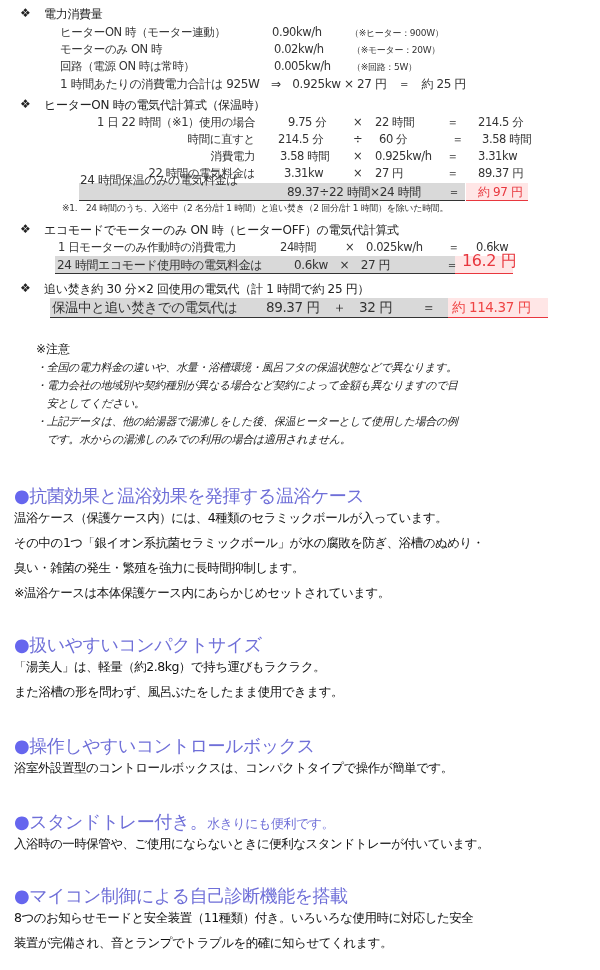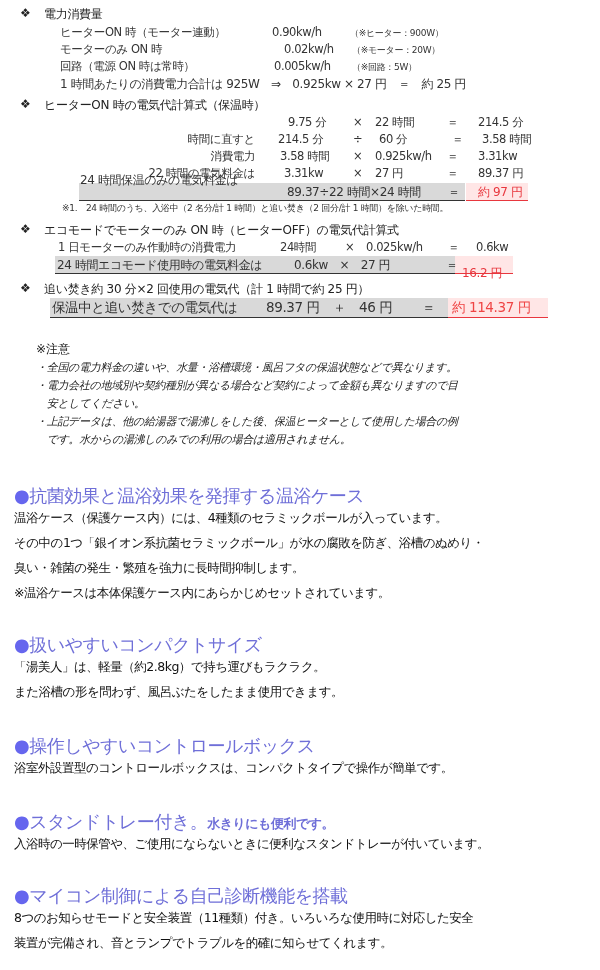--- a/index.html
+++ b/index.html
@@ -12,48 +12,49 @@
   .t10 { font-size: 9px; color: #333; letter-spacing: -0.3px; }
   .hl { position: absolute; background: #d9d9d9; height: 17px; }
   .hl-line { position: absolute; border-bottom: 1.5px solid #333; }
   .red { color: #e8373e; }
   .redbg { position: absolute; background: #ffe6e6; height: 17px; }
   .red-line { position: absolute; border-bottom: 1.5px solid #e8373e; }
   .note-title { font-size: 12px; color: #222; }
   .note { font-size: 11px; color: #222; letter-spacing: -0.3px; font-style: italic; }
   .feat-title { font-size: 18px; color: #6f6fd8; letter-spacing: -0.5px; text-align: center; }
   .feat-title .dot { color: #6666ee; }
-  .feat-title .small { font-size: 13px; font-weight: bold; }
+  .feat-title .small { font-size: 13px; }
   .feat-body { font-size: 12.5px; color: #111; letter-spacing: -0.5px; }
   .r { text-align: right; }
 </style>
 </head>
 <body>
 
 <span class="abs diamond" style="left:20px;top:6px">❖</span>
 <span class="abs sec-title" style="left:44px;top:6px">電力消費量</span>
 
 <span class="abs t11" style="left:60px;top:25px">ヒーターON 時（モーター連動）</span>
 <span class="abs t11" style="left:272px;top:25px">0.90kw/h</span>
 <span class="abs t10" style="left:350px;top:27px">（※ヒーター：900W）</span>
 
 <span class="abs t11" style="left:60px;top:42px">モーターのみ ON 時</span>
-<span class="abs t11" style="left:284px;top:42px">0.02kw/h</span>
+<span class="abs t11" style="left:274px;top:42px">0.02kw/h</span>
 <span class="abs t10" style="left:352px;top:44px">（※モーター：20W）</span>
 
 <span class="abs t11" style="left:60px;top:59px">回路（電源 ON 時は常時）</span>
 <span class="abs t11" style="left:274px;top:59px">0.005kw/h</span>
 <span class="abs t10" style="left:352px;top:61px">（※回路：5W）</span>
 
 <span class="abs t11" style="left:60px;top:76px;font-size:12px">1 時間あたりの消費電力合計は 925W　⇒　0.925kw × 27 円　＝　約 25 円</span>
 
 <span class="abs diamond" style="left:20px;top:97px">❖</span>
 <span class="abs sec-title" style="left:44px;top:97px">ヒーターON 時の電気代計算式（保温時）</span>
 
 <div class="abs" style="left:0;top:115px;width:600px;height:70px">
+  <span class="abs t11 r" style="right:345px;top:0px">1 日 22 時間（※1）使用の場合</span>
   <span class="abs t11" style="left:288px;top:0px">9.75 分</span>
   <span class="abs t11" style="left:353px;top:0px">×</span>
   <span class="abs t11" style="left:375px;top:0px">22 時間</span>
   <span class="abs t11" style="left:447px;top:0px">＝</span>
   <span class="abs t11" style="left:478px;top:0px">214.5 分</span>
 
   <span class="abs t11 r" style="right:345px;top:17px">時間に直すと</span>
   <span class="abs t11" style="left:278px;top:17px">214.5 分</span>
   <span class="abs t11" style="left:353px;top:17px">÷</span>
   <span class="abs t11" style="left:379px;top:17px">60 分</span>
@@ -96,31 +97,31 @@
 <span class="abs t11" style="left:448px;top:240px">＝</span>
 <span class="abs t11" style="left:476px;top:240px">0.6kw</span>
 
 <div class="hl" style="left:55px;top:256px;width:400px"></div>
 <div class="redbg" style="left:455px;top:256px;width:58px"></div>
 <div class="hl-line" style="left:55px;top:256px;width:400px;height:17px"></div>
 <div class="red-line" style="left:455px;top:256px;width:58px;height:17px"></div>
 <span class="abs t11" style="left:57px;top:257px;font-size:12px">24 時間エコモード使用時の電気料金は</span>
 <span class="abs t11" style="left:294px;top:257px;font-size:12px">0.6kw　×　27 円</span>
 <span class="abs t11" style="left:446px;top:257px;font-size:12px">＝</span>
-<span class="abs t11" style="left:462px;top:265px;font-size:12px;color:#e8373e">16.2 円</span>
+<span class="abs t11" style="left:462px;top:251px;font-size:16px;color:#e8373e">16.2 円</span>
 
 <span class="abs diamond" style="left:20px;top:281px">❖</span>
 <span class="abs sec-title" style="left:44px;top:281px">追い焚き約 30 分×2 回使用の電気代（計 1 時間で約 25 円）</span>
 
 <div class="hl" style="left:50px;top:298px;width:398px;height:19px"></div>
 <div class="redbg" style="left:448px;top:298px;width:100px;height:19px"></div>
 <div class="hl-line" style="left:50px;top:298px;width:398px;height:19px"></div>
 <div class="red-line" style="left:448px;top:298px;width:100px;height:19px"></div>
 <span class="abs t11" style="left:52px;top:299px;font-size:13.5px">保温中と追い焚きでの電気代は</span>
-<span class="abs t11" style="left:266px;top:299px;font-size:13.5px">89.37 円　＋　46 円</span>
+<span class="abs t11" style="left:266px;top:299px;font-size:13.5px">89.37 円　＋　32 円</span>
 <span class="abs t11" style="left:422px;top:299px;font-size:13.5px">＝</span>
 <span class="abs t11" style="left:452px;top:299px;font-size:13.5px;color:#ef4444">約 114.37 円</span>
 
 <span class="abs note-title" style="left:36px;top:341px">※注意</span>
 <span class="abs note" style="left:36px;top:360px">・全国の電力料金の違いや、水量・浴槽環境・風呂フタの保温状態などで異なります。</span>
 <span class="abs note" style="left:36px;top:378px">・電力会社の地域別や契約種別が異なる場合など契約によって金額も異なりますので目</span>
 <span class="abs note" style="left:36px;top:396px">　安としてください。</span>
 <span class="abs note" style="left:36px;top:414px">・上記データは、他の給湯器で湯沸しをした後、保温ヒーターとして使用した場合の例</span>
 <span class="abs note" style="left:36px;top:432px">　です。水からの湯沸しのみでの利用の場合は適用されません。</span>
 

